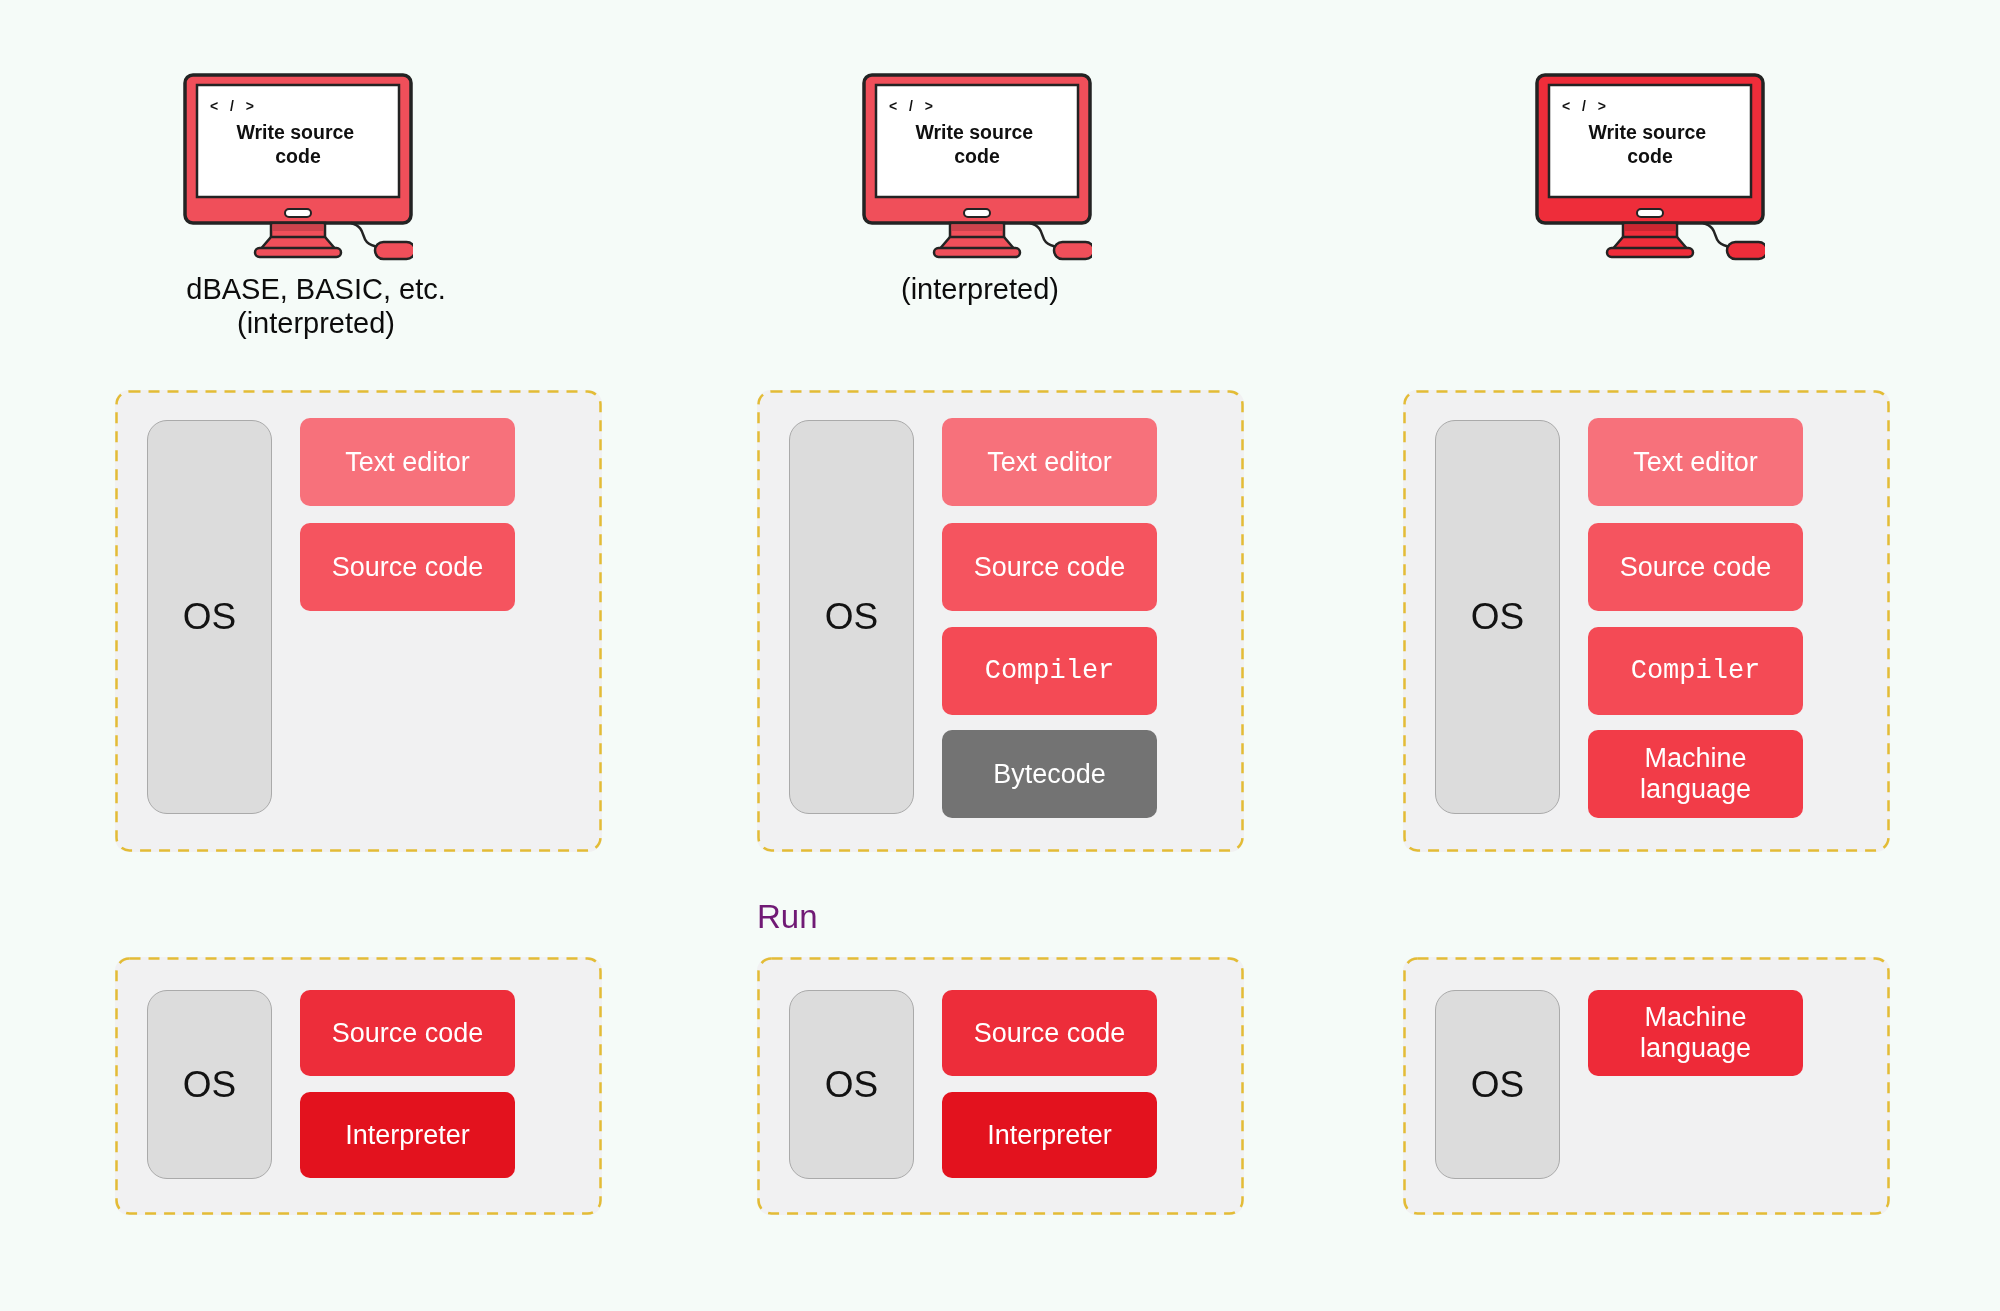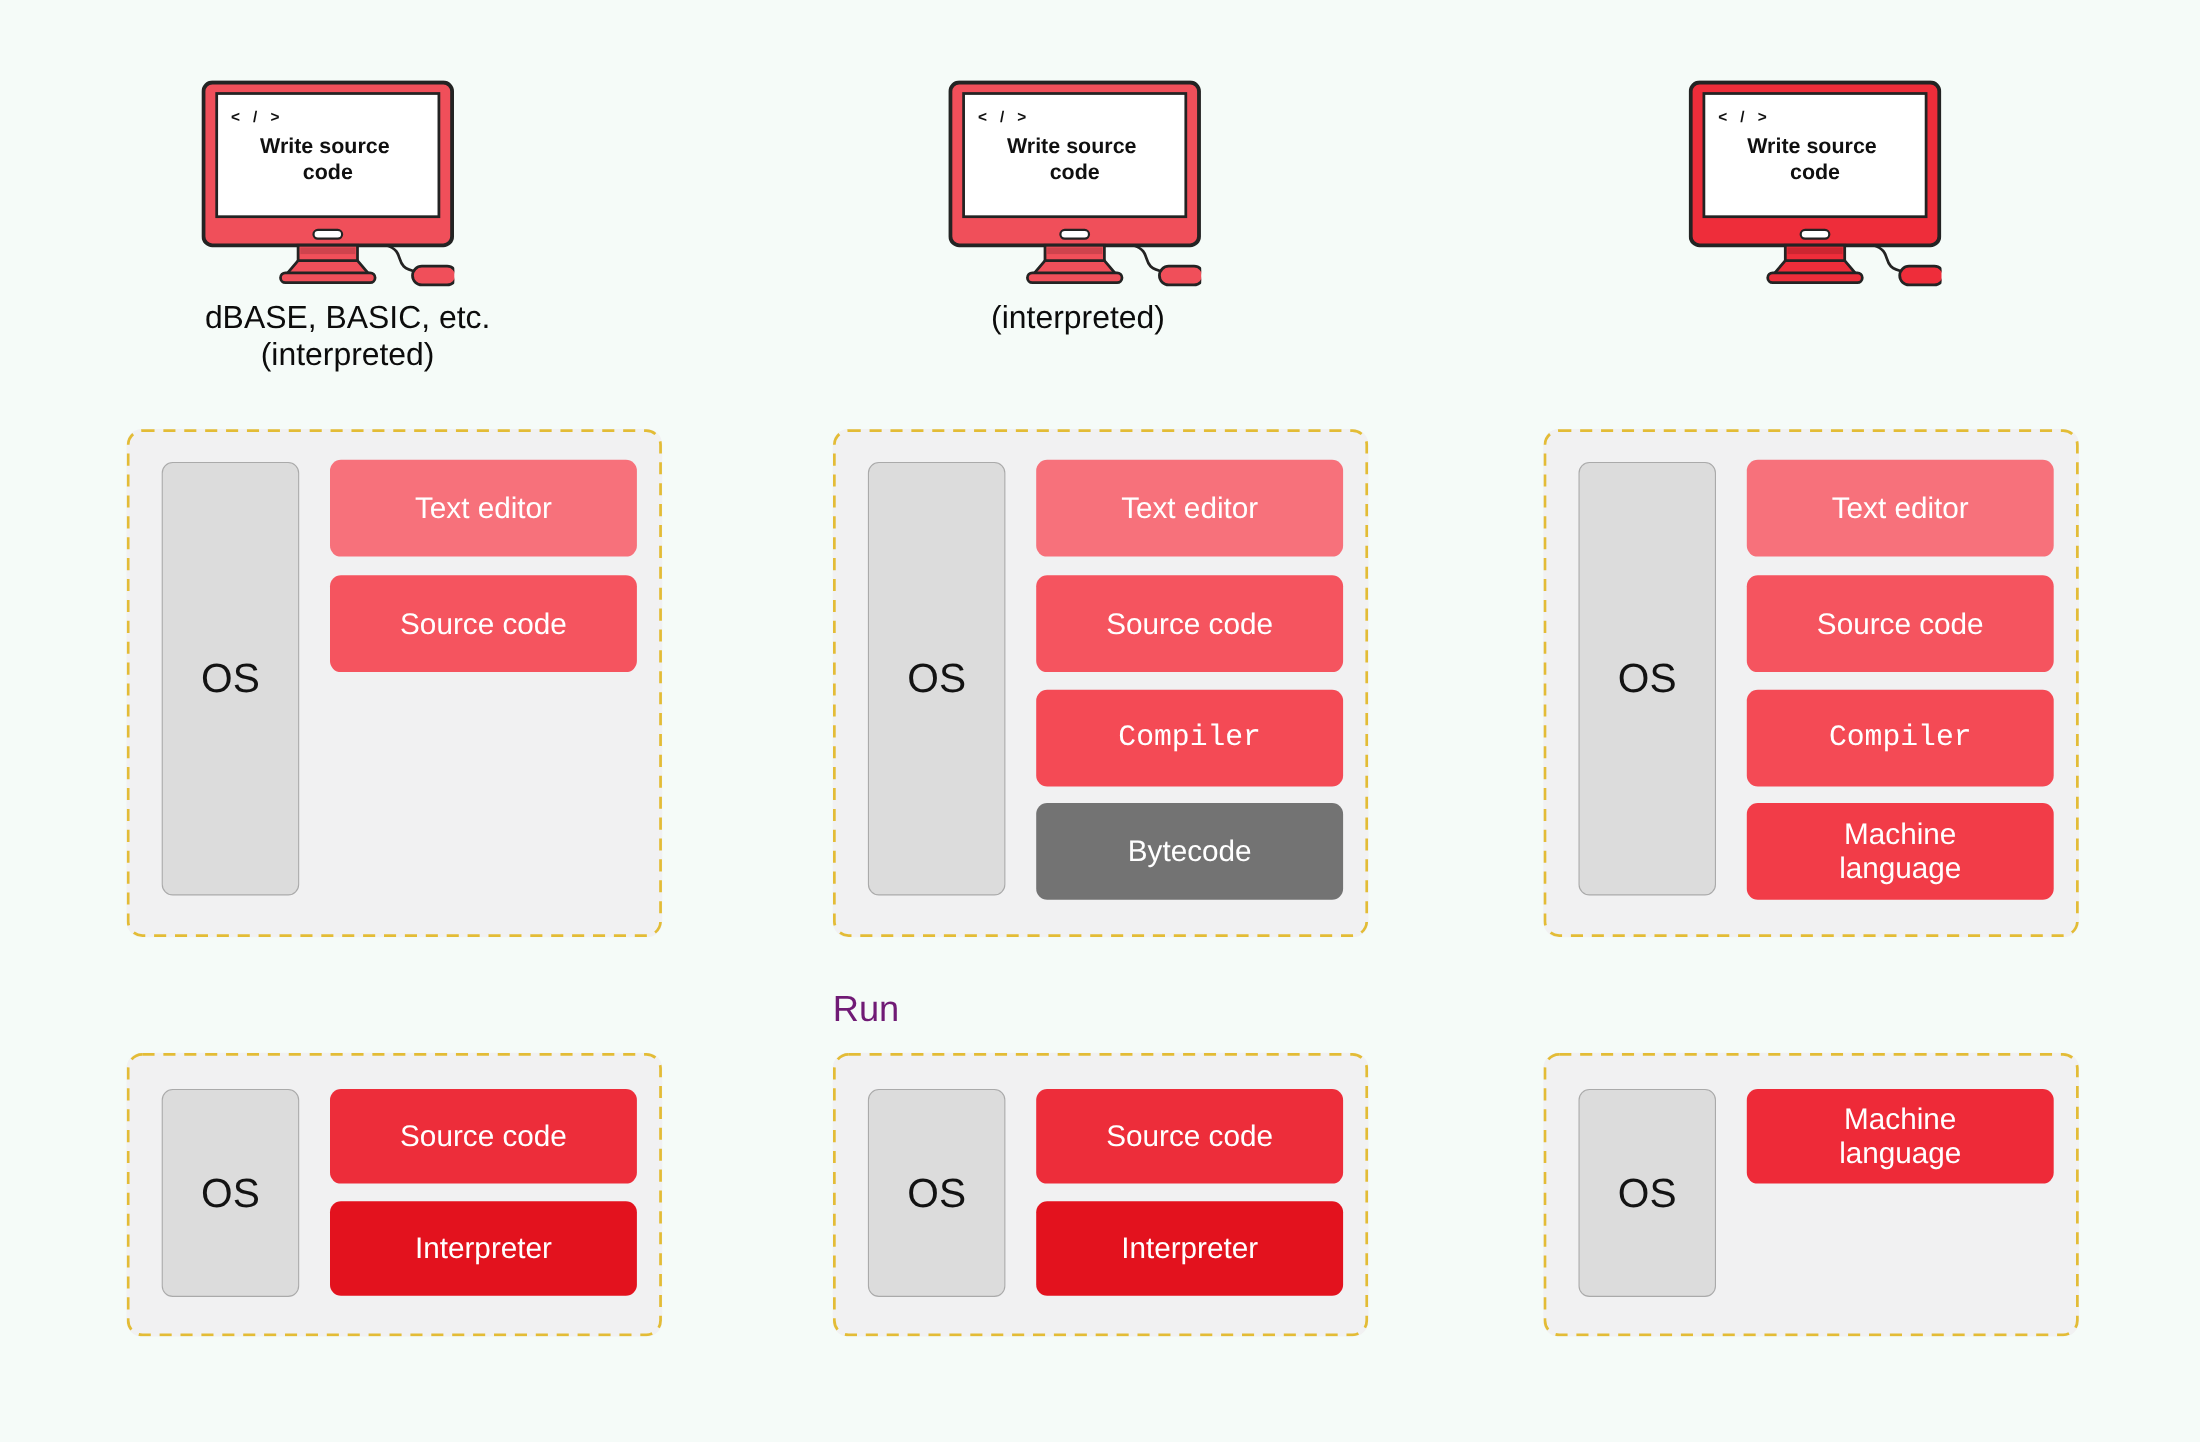--- a/index.html
+++ b/index.html
@@ -22,27 +22,27 @@
   .caption{position:absolute;top:272px;width:500px;text-align:center;
            font-size:29px;line-height:34px;font-weight:500;color:#0c0c0c;}
 
   
   .panel{position:absolute;width:487px;background:var(--panel-bg);border-radius:14px;}
   .panel.build{top:390px;height:462px;}
   .panel.run{top:957px;height:258px;}
   .dash{position:absolute;left:0;top:0;pointer-events:none;}
   .dash rect{fill:none;stroke:var(--dash);stroke-width:2.5;stroke-dasharray:11 8;}
 
-  .os{position:absolute;left:32px;background:var(--os-bg);border:1.5px solid #aaaaaa;border-radius:10px;
+  .os{position:absolute;left:32px;background:var(--os-bg);border:1.5px solid #aaaaaa;border-radius:20px;
       display:flex;align-items:center;justify-content:center;
       font-size:37px;color:#131313;}
   .panel.build .os{top:30px;width:123px;height:392px;}
   .panel.run  .os{top:33px;width:123px;height:187px;}
 
-  .item{position:absolute;left:185px;width:279px;border-radius:10px;
+  .item{position:absolute;left:185px;width:215px;border-radius:10px;
         display:flex;align-items:center;justify-content:center;text-align:center;
         color:#ffffff;font-size:27px;line-height:31px;white-space:pre-line;}
   .panel.build .item{height:88px;}
   .panel.build .item.i1{top:28px;}
   .panel.build .item.i2{top:133px;}
   .panel.build .item.i3{top:237px;font-family:Liberation Mono, monospace;}
   .panel.build .item.i4{top:340px;}
   .panel.run .item{height:86px;}
   .panel.run .item.i1{top:33px;}
   .panel.run .item.i2{top:135px;}

